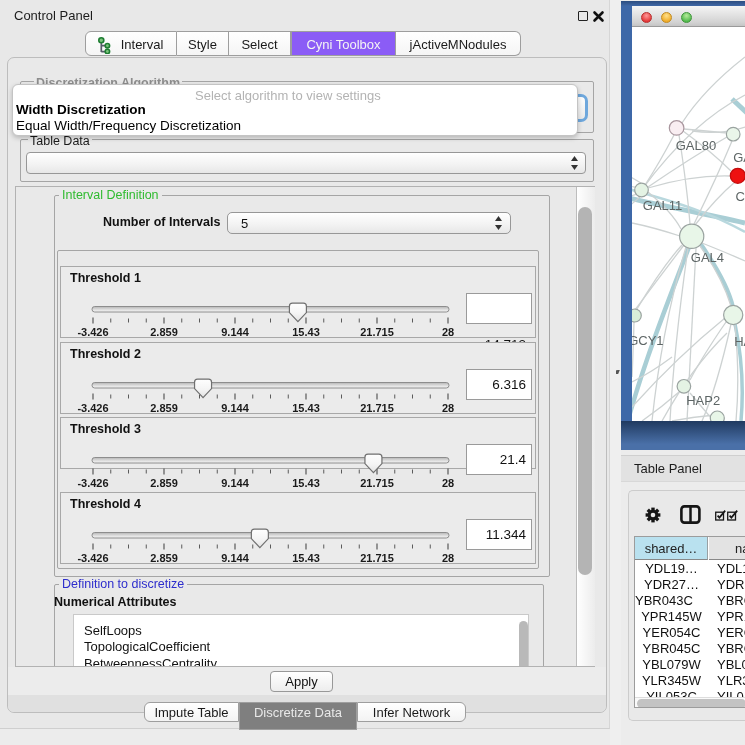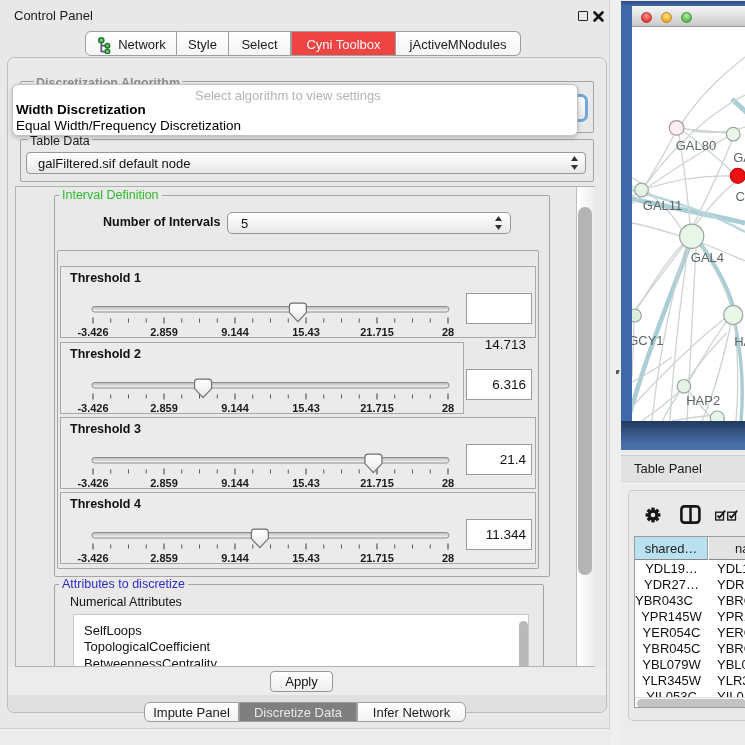--- a/index.html
+++ b/index.html
@@ -12,48 +12,47 @@
 .grplbl{position:absolute;font-size:12.5px;background:#e9e9e9;padding:0 3px;line-height:13px;}
 </style></head>
 <body>
 <div class="abs" style="left:0;top:0;width:610px;height:729px;background:#e8e8e8;border-right:1px solid #d6d6d6;border-bottom:1px solid #cfcfcf;">
     <div class="txt" style="left:14px;top:8px;font-size:13px;color:#1c1c1c;">Control Panel</div>
     <div class="abs" style="left:578px;top:11px;width:10px;height:10px;border:1.6px solid #222;border-radius:1px;"></div>
     <svg class="abs" style="left:592px;top:10px;" width="13" height="13" viewBox="0 0 13 13">
       <path d="M2.5 2.5 L10.5 10.5 M10.5 2.5 L2.5 10.5" stroke="#111" stroke-width="2.6" stroke-linecap="round"></path>
     </svg>
     <div class="abs" style="left:85px;top:31px;width:92px;height:25px;background:linear-gradient(#ffffff,#f5f5f5);border-radius:6px 0 0 6px;border:1px solid #9e9e9e;border-left:1px solid #9e9e9e;">
-      <div style="position:absolute;left:0;right:0;top:5px;text-align:center;font-size:13px;color:#1a1a1a;padding-left:22px;">Network</div>
+      <div style="position:absolute;left:0;right:0;top:5px;text-align:center;font-size:13px;color:#1a1a1a;padding-left:22px;">Interval</div>
       <svg style="position:absolute;left:12px;top:3px;" width="13" height="19" viewBox="0 0 13 19">
         <path d="M3.3 5.5 L3.3 17 M3.3 10.7 L8.5 10.7 M3.3 16.7 L8.5 16.7" stroke="#565b68" stroke-width="1.7" fill="none"></path>
         <circle cx="3.3" cy="5.2" r="2.5" fill="#7cc47c" stroke="#1e7d32" stroke-width="1.6"></circle>
         <circle cx="9.4" cy="10.7" r="2.2" fill="#7cc47c" stroke="#1e7d32" stroke-width="1.6"></circle>
         <circle cx="9.4" cy="16.5" r="2.2" fill="#7cc47c" stroke="#1e7d32" stroke-width="1.6"></circle>
       </svg>
     </div>
     <div class="abs" style="left:177px;top:31px;width:52px;height:25px;background:linear-gradient(#ffffff,#f5f5f5);border:1px solid #9e9e9e;border-left:0;">
       <div style="position:absolute;left:0;right:0;top:5px;text-align:center;font-size:13px;color:#1a1a1a;padding-left:0px;">Style</div>
     </div>
     <div class="abs" style="left:229px;top:31px;width:62px;height:25px;background:linear-gradient(#ffffff,#f5f5f5);border:1px solid #9e9e9e;border-left:0;">
       <div style="position:absolute;left:0;right:0;top:5px;text-align:center;font-size:13px;color:#1a1a1a;padding-left:0px;">Select</div>
     </div>
-    <div class="abs" style="left:291px;top:31px;width:105px;height:25px;background:#ef4444;border:1px solid #9e9e9e;border-left:1px solid #9e9e9e;padding-left:12px;">
+    <div class="abs" style="left:291px;top:31px;width:105px;height:25px;background:#8b5cf6;border:1px solid #9e9e9e;border-left:1px solid #9e9e9e;padding-left:12px;">
       <div style="position:absolute;left:0;right:0;top:5px;text-align:center;font-size:13px;color:#f4f4f4;padding-left:0px;">Cyni Toolbox</div>
     </div>
     <div class="abs" style="left:396px;top:31px;width:125px;height:25px;background:linear-gradient(#ffffff,#f5f5f5);border-radius:0 6px 6px 0;border:1px solid #9e9e9e;border-left:0;">
       <div style="position:absolute;left:0;right:0;top:5px;text-align:center;font-size:13px;color:#1a1a1a;padding-left:0px;">jActiveMNodules</div>
     </div>
     <div class="abs" style="left:7px;top:57px;width:600px;height:656px;background:#e9e9e9;border:1px solid #bdbdbd;border-radius:7px;"></div>
     <div class="grp" style="left:20px;top:81px;width:574px;height:52px;"></div>
     <div class="txt" style="left:34px;top:76px;font-size:12.5px;font-weight:bold;color:#8d8d8d;background:#e9e9e9;padding:0 2px;">Discretization Algorithm</div>
     <div class="abs" style="left:30px;top:94px;width:558px;height:28px;border:3px solid #6ea7dc;border-radius:7px;background:linear-gradient(#fdfdfd,#e9e9e9);"></div>
     <div class="grp" style="left:20px;top:139px;width:574px;height:43px;"></div>
     <div class="txt" style="left:28px;top:134px;font-size:12.5px;color:#1a1a1a;background:#e9e9e9;padding:0 2px;">Table Data</div>
     <div class="combo" style="left:26px;top:152px;width:560px;height:22px;"></div>
-    <div class="txt" style="left:38px;top:156px;font-size:13px;color:#111;">galFiltered.sif default node</div>
     <svg class="abs" style="left:570px;top:156px;" width="9" height="14" viewBox="0 0 9 14">
       <path d="M4.5 0 L8 5 L1 5 Z" fill="#333"></path>
       <path d="M4.5 14 L8 9 L1 9 Z" fill="#333"></path>
     </svg>
     <div class="abs" style="left:15px;top:186px;width:580px;height:481px;background:#e9e9e9;border:1px solid #b2b2b2;overflow:hidden;">
       <div class="grp" style="left:38px;top:8px;width:496px;height:382px;"></div>
       <div class="grplbl" style="left:43px;top:2px;color:#2fbb2f;">Interval Definition</div>
       <div class="txt" style="left:87px;top:28px;font-size:12.5px;font-weight:bold;color:#111;">Number of Intervals</div>
       <div class="combo" style="left:211px;top:25px;width:284px;height:22px;border-radius:5px;"></div>
       <div class="txt" style="left:225px;top:29px;font-size:13px;color:#111;">5</div>
@@ -103,21 +102,21 @@
           <text x="103" y="44" font-size="11" font-weight="bold" fill="#1a1a1a" text-anchor="middle" font-family="Liberation Sans,sans-serif">2.859</text>
           <text x="174" y="44" font-size="11" font-weight="bold" fill="#1a1a1a" text-anchor="middle" font-family="Liberation Sans,sans-serif">9.144</text>
           <text x="245" y="44" font-size="11" font-weight="bold" fill="#1a1a1a" text-anchor="middle" font-family="Liberation Sans,sans-serif">15.43</text>
           <text x="316" y="44" font-size="11" font-weight="bold" fill="#1a1a1a" text-anchor="middle" font-family="Liberation Sans,sans-serif">21.715</text>
           <text x="387" y="44" font-size="11" font-weight="bold" fill="#1a1a1a" text-anchor="middle" font-family="Liberation Sans,sans-serif">28</text>
           <path d="M 228.41 14.2 Q 228.41 11.2 231.41 11.2 L 242.41 11.2 Q 245.41 11.2 245.41 14.2 L 245.41 20.6 L 236.91 29.6 L 228.41 20.6 Z" fill="url(#th)" stroke="#6f6f6f" stroke-width="1.2"></path>
         </svg>
         <div class="abs" style="left:405px;top:26px;width:66px;height:31px;background:#fff;border:1px solid #9a9a9a;"></div>
         <div class="txt" style="left:405px;top:34px;width:60px;text-align:right;font-size:13.5px;color:#111;margin-top:36px;">14.713</div>
       </div>
-      <div class="abs" style="left:44px;top:155px;width:404px;height:72px;background:#ebebeb;border:1px solid #a8a8a8;">
+      <div class="abs" style="left:44px;top:155px;width:476px;height:72px;background:#ebebeb;border:1px solid #a8a8a8;">
         <div class="txt" style="left:9px;top:4px;font-size:12.5px;font-weight:bold;color:#111;">Threshold 2</div>
         <svg style="position:absolute;left:0;top:25px;" width="476" height="47" viewBox="0 0 476 47">
           <defs>
             <linearGradient id="tg" x1="0" y1="0" x2="0" y2="1">
               <stop offset="0" stop-color="#b5b5b5"></stop>
               <stop offset="0.5" stop-color="#dadada"></stop>
               <stop offset="1" stop-color="#f8f8f8"></stop>
             </linearGradient>
             <linearGradient id="th" x1="0" y1="0" x2="0" y2="1">
               <stop offset="0" stop-color="#fefefe"></stop>
@@ -151,21 +150,21 @@
           <text x="103" y="44" font-size="11" font-weight="bold" fill="#1a1a1a" text-anchor="middle" font-family="Liberation Sans,sans-serif">2.859</text>
           <text x="174" y="44" font-size="11" font-weight="bold" fill="#1a1a1a" text-anchor="middle" font-family="Liberation Sans,sans-serif">9.144</text>
           <text x="245" y="44" font-size="11" font-weight="bold" fill="#1a1a1a" text-anchor="middle" font-family="Liberation Sans,sans-serif">15.43</text>
           <text x="316" y="44" font-size="11" font-weight="bold" fill="#1a1a1a" text-anchor="middle" font-family="Liberation Sans,sans-serif">21.715</text>
           <text x="387" y="44" font-size="11" font-weight="bold" fill="#1a1a1a" text-anchor="middle" font-family="Liberation Sans,sans-serif">28</text>
           <path d="M 133.55 14.2 Q 133.55 11.2 136.55 11.2 L 147.55 11.2 Q 150.55 11.2 150.55 14.2 L 150.55 20.6 L 142.05 29.6 L 133.55 20.6 Z" fill="url(#th)" stroke="#6f6f6f" stroke-width="1.2"></path>
         </svg>
         <div class="abs" style="left:405px;top:26px;width:66px;height:31px;background:#fff;border:1px solid #9a9a9a;"></div>
         <div class="txt" style="left:405px;top:34px;width:60px;text-align:right;font-size:13.5px;color:#111;">6.316</div>
       </div>
-      <div class="abs" style="left:44px;top:230px;width:476px;height:72px;background:#ebebeb;border:1px solid #a8a8a8;">
+      <div class="abs" style="left:44px;top:230px;width:476px;height:52px;background:#ebebeb;border:1px solid #a8a8a8;">
         <div class="txt" style="left:9px;top:4px;font-size:12.5px;font-weight:bold;color:#111;">Threshold 3</div>
         <svg style="position:absolute;left:0;top:25px;" width="476" height="47" viewBox="0 0 476 47">
           <defs>
             <linearGradient id="tg" x1="0" y1="0" x2="0" y2="1">
               <stop offset="0" stop-color="#b5b5b5"></stop>
               <stop offset="0.5" stop-color="#dadada"></stop>
               <stop offset="1" stop-color="#f8f8f8"></stop>
             </linearGradient>
             <linearGradient id="th" x1="0" y1="0" x2="0" y2="1">
               <stop offset="0" stop-color="#fefefe"></stop>
@@ -248,39 +247,39 @@
           <text x="174" y="44" font-size="11" font-weight="bold" fill="#1a1a1a" text-anchor="middle" font-family="Liberation Sans,sans-serif">9.144</text>
           <text x="245" y="44" font-size="11" font-weight="bold" fill="#1a1a1a" text-anchor="middle" font-family="Liberation Sans,sans-serif">15.43</text>
           <text x="316" y="44" font-size="11" font-weight="bold" fill="#1a1a1a" text-anchor="middle" font-family="Liberation Sans,sans-serif">21.715</text>
           <text x="387" y="44" font-size="11" font-weight="bold" fill="#1a1a1a" text-anchor="middle" font-family="Liberation Sans,sans-serif">28</text>
           <path d="M 190.35 14.2 Q 190.35 11.2 193.35 11.2 L 204.35 11.2 Q 207.35 11.2 207.35 14.2 L 207.35 20.6 L 198.85 29.6 L 190.35 20.6 Z" fill="url(#th)" stroke="#6f6f6f" stroke-width="1.2"></path>
         </svg>
         <div class="abs" style="left:405px;top:26px;width:66px;height:31px;background:#fff;border:1px solid #9a9a9a;"></div>
         <div class="txt" style="left:405px;top:34px;width:60px;text-align:right;font-size:13.5px;color:#111;">11.344</div>
       </div>
       <div class="grp" style="left:38px;top:397px;width:490px;height:273px;"></div>
-      <div class="grplbl" style="left:43px;top:391px;color:#2d2dcc;">Attributes to discretize</div>
-      <div class="txt" style="left:54px;top:408px;font-size:12.5px;font-weight:normal;color:#111;">Numerical Attributes</div>
+      <div class="grplbl" style="left:43px;top:391px;color:#2d2dcc;">Definition to discretize</div>
+      <div class="txt" style="left:38px;top:408px;font-size:12.5px;font-weight:bold;color:#111;">Numerical Attributes</div>
       <div class="abs" style="left:57px;top:427px;width:456px;height:60px;background:#ffffff;border:1px solid #c9c9c9;">
         <div class="txt" style="left:10px;top:7.5px;font-size:13px;color:#111;">SelfLoops</div>
         <div class="txt" style="left:10px;top:24px;font-size:13px;color:#111;">TopologicalCoefficient</div>
         <div class="txt" style="left:10px;top:40.5px;font-size:13px;color:#111;">BetweennessCentrality</div>
         <div class="abs" style="left:445px;top:6px;width:9px;height:60px;border-radius:4.5px;background:#b9b9b9;"></div>
       </div>
     </div>
     <div class="abs" style="left:576px;top:187px;width:19px;height:479px;background:linear-gradient(to right,#ffffff,#ececec);border-left:1px solid #bdbdbd;"></div>
     <div class="abs" style="left:578px;top:207px;width:14px;height:368px;border-radius:7px;background:#b4b4b4;"></div>
     <div class="abs" style="left:8px;top:667px;width:598px;height:28px;background:#ececec;"></div>
     <div class="abs" style="left:8px;top:695px;width:598px;height:17px;background:#e0e0e0;border-radius:0 0 7px 7px;"></div>
     <div class="abs" style="left:270px;top:671px;width:63px;height:21px;background:linear-gradient(#ffffff,#ededed);border:1px solid #989898;border-radius:4px;"></div>
     <div class="txt" style="left:270px;top:674px;width:63px;text-align:center;font-size:13px;color:#111;">Apply</div>
     <div class="abs" style="left:144px;top:702px;width:95px;height:20px;background:linear-gradient(#ffffff,#f3f3f3);border-radius:6px 0 0 6px;border:1px solid #9e9e9e;">
-      <div style="position:absolute;left:0;right:0;top:2px;text-align:center;font-size:13px;color:#1a1a1a;">Impute Panel</div>
-    </div>
-    <div class="abs" style="left:239px;top:702px;width:118px;height:20px;background:#7f7f7f;border:1px solid #9e9e9e;">
+      <div style="position:absolute;left:0;right:0;top:2px;text-align:center;font-size:13px;color:#1a1a1a;">Impute Table</div>
+    </div>
+    <div class="abs" style="left:239px;top:702px;width:118px;height:28px;background:#7f7f7f;border:1px solid #9e9e9e;">
       <div style="position:absolute;left:0;right:0;top:2px;text-align:center;font-size:13px;color:#e8e8e8;">Discretize Data</div>
     </div>
     <div class="abs" style="left:357px;top:702px;width:109px;height:20px;background:linear-gradient(#ffffff,#f3f3f3);border-radius:0 6px 6px 0;border:1px solid #9e9e9e;">
       <div style="position:absolute;left:0;right:0;top:2px;text-align:center;font-size:13px;color:#1a1a1a;">Infer Network</div>
     </div>
     <div class="abs" style="left:12px;top:84px;width:566px;height:52px;background:#ffffff;border:1px solid #c4c4c4;border-radius:6px;box-shadow:0 2px 5px rgba(0,0,0,0.22);z-index:40;"></div>
     <div class="txt" style="left:195px;top:88px;font-size:13px;color:#b3b3b3;z-index:41;">Select algorithm to view settings</div>
     <div class="txt" style="left:16px;top:102px;font-size:13.5px;font-weight:bold;color:#000;z-index:41;">Width Discretization</div>
     <div class="txt" style="left:16px;top:118px;font-size:13.5px;color:#000;z-index:41;">Equal Width/Frequency Discretization</div>
   </div>

